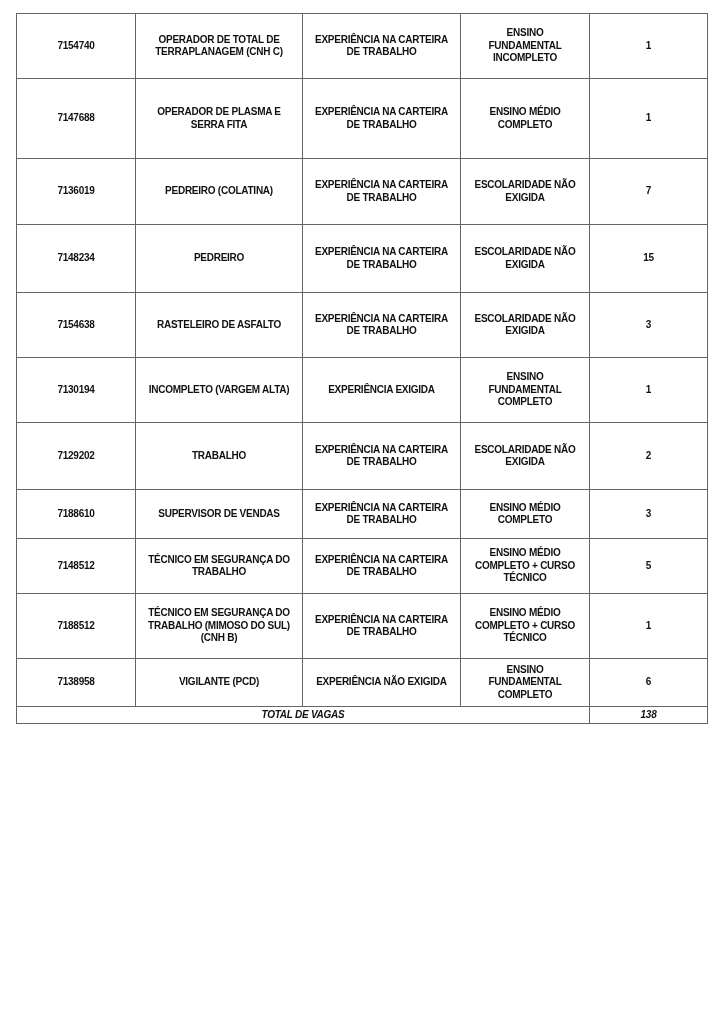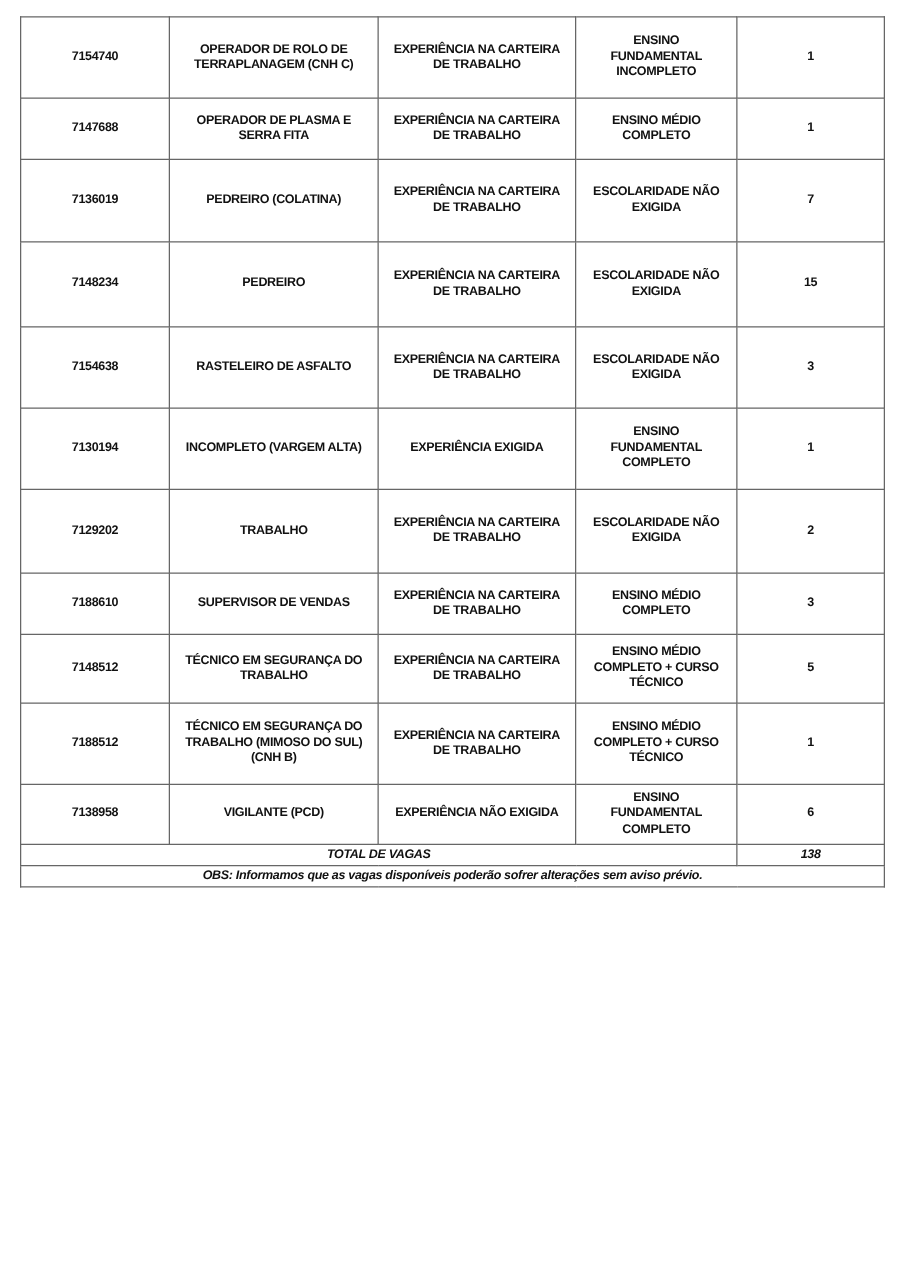--- a/index.html
+++ b/index.html
@@ -58,30 +58,30 @@
     <colgroup>
       <col style="width:119px">
       <col style="width:167px">
       <col style="width:158px">
       <col style="width:129px">
       <col style="width:118px">
     </colgroup>
     <tbody id="vacancy-rows">
         <tr style="height: 65px;">
           <td class="c-id">7154740</td>
-          <td class="c-occupation">OPERADOR DE ROLO DE
+          <td class="c-occupation">OPERADOR DE TOTAL DE
 TERRAPLANAGEM (CNH C)</td>
           <td class="c-experience">EXPERIÊNCIA NA CARTEIRA
 DE TRABALHO</td>
           <td class="c-education">ENSINO
 FUNDAMENTAL
 INCOMPLETO</td>
           <td class="c-count">1</td>
         </tr>
-        <tr style="height: 49px;">
+        <tr style="height: 80px;">
           <td class="c-id">7147688</td>
           <td class="c-occupation">OPERADOR DE PLASMA E
 SERRA FITA</td>
           <td class="c-experience">EXPERIÊNCIA NA CARTEIRA
 DE TRABALHO</td>
           <td class="c-education">ENSINO MÉDIO
 COMPLETO</td>
           <td class="c-count">1</td>
         </tr>
         <tr style="height: 66px;">
@@ -169,18 +169,15 @@
 FUNDAMENTAL
 COMPLETO</td>
           <td class="c-count">6</td>
         </tr>
       </tbody>
     <tbody>
       <tr class="footer-row" style="height:16px">
         <td colspan="4">TOTAL DE VAGAS</td>
         <td>138</td>
       </tr>
-      <tr class="footer-row" style="height:15px">
-        <td colspan="5">OBS: Informamos que as vagas disponíveis poderão sofrer alterações sem aviso prévio.</td>
-      </tr>
     </tbody>
   </table>
 </div>
 
 </body></html>

